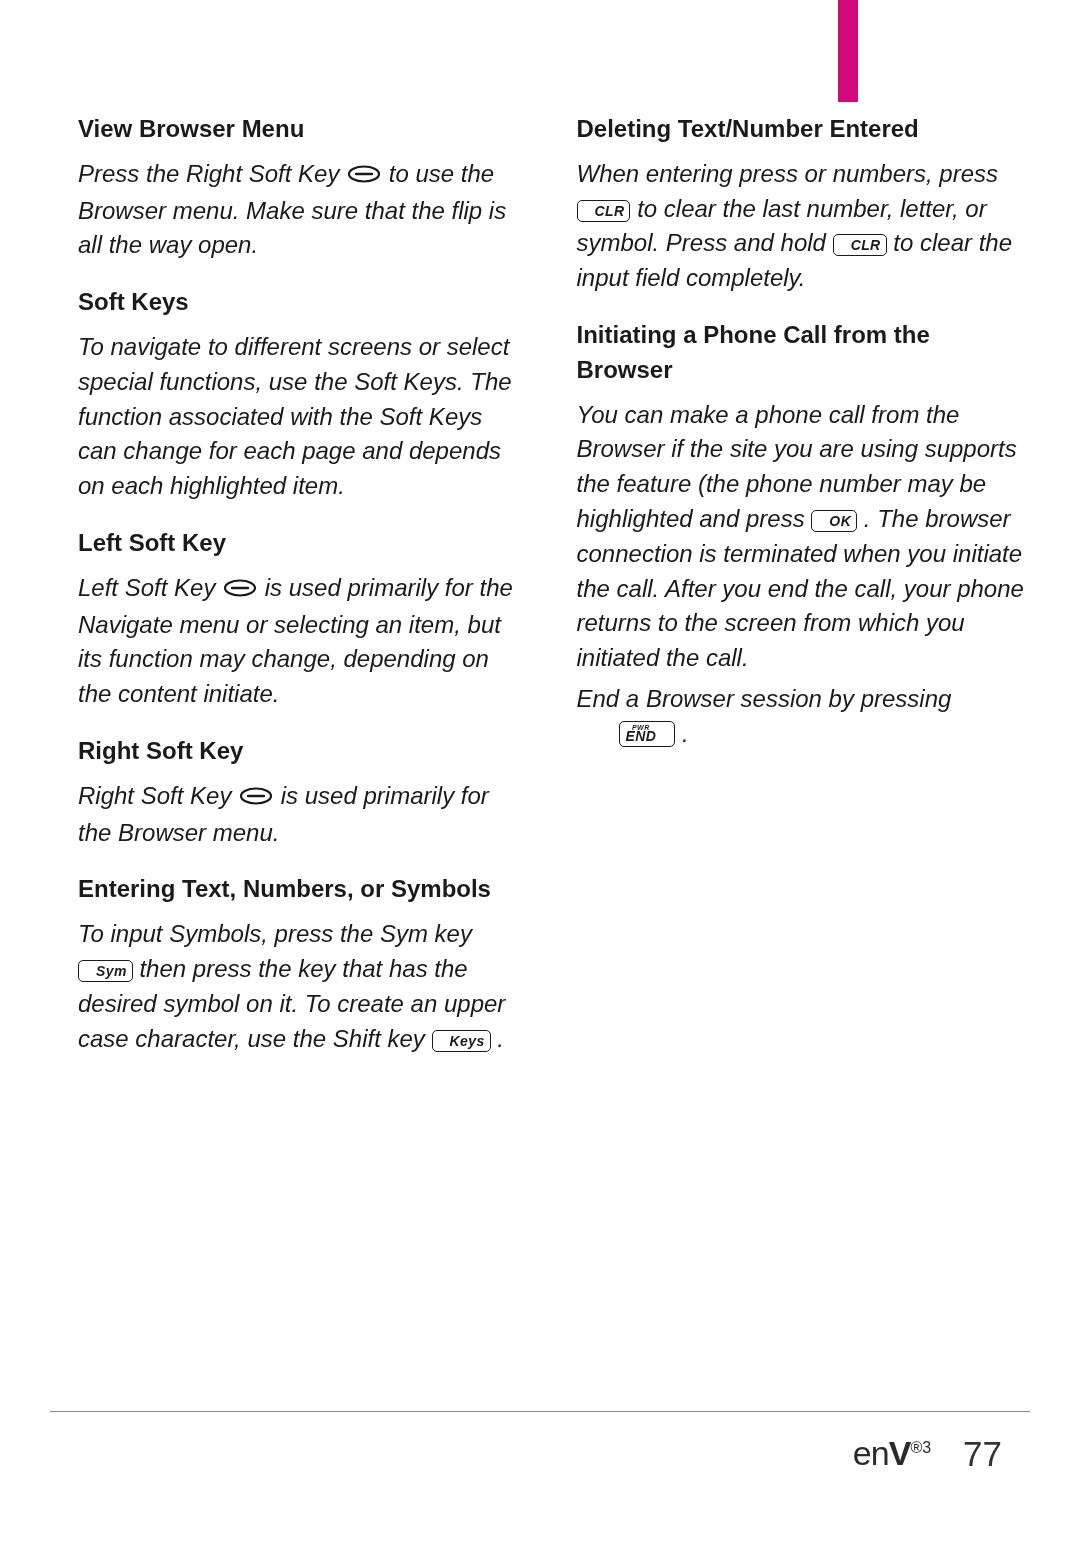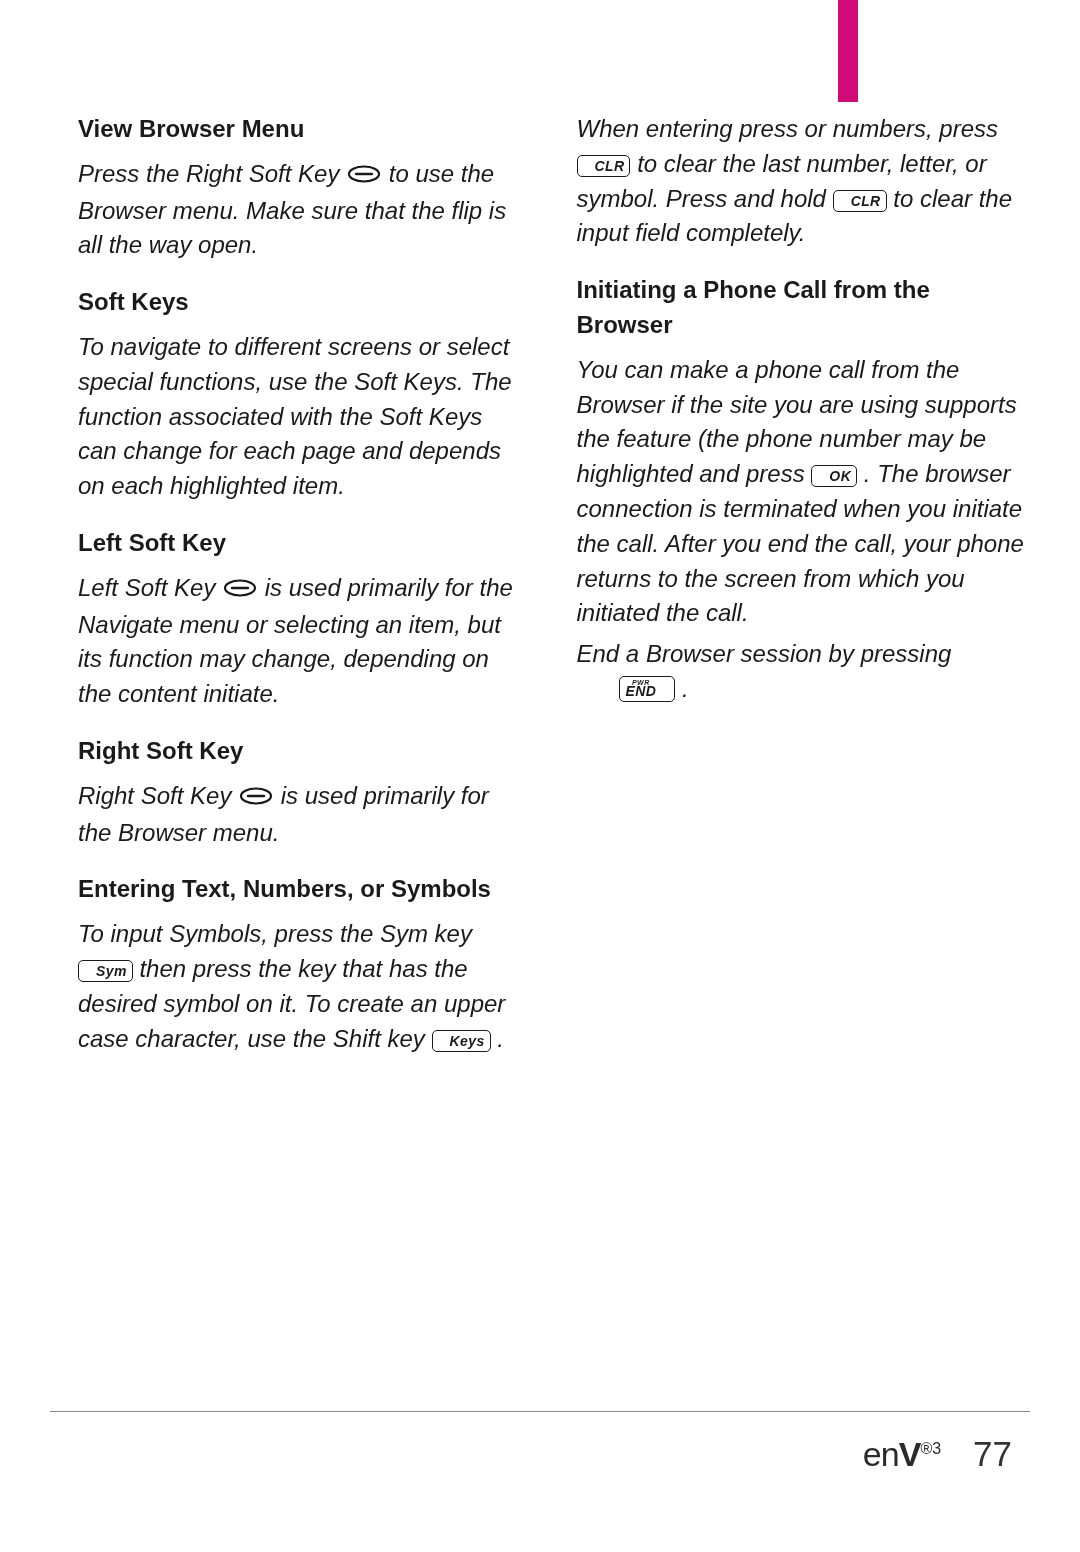--- a/index.html
+++ b/index.html
@@ -74,24 +74,24 @@
   .footer-rule {
     position: absolute;
     left: 50px;
     right: 50px;
     bottom: 140px;
     height: 0;
     border-top: 1.2px solid #8a8a8a;
   }
   .footer {
     position: absolute;
-    right: 68px;
+    right: 78px;
     bottom: 78px;
     display: flex;
-    align-items: center;
+    align-items: flex-start;
     gap: 32px;
     color: #2b2b2b;
   }
   .footer .logo {
     font-family: "Trebuchet MS", Arial, sans-serif;
     font-size: 34px;
     font-weight: 500;
     letter-spacing: -1px;
   }
   .footer .logo .v {
@@ -163,20 +163,21 @@
         <span class="key">Sym</span>
         <span> then press the key that has the desired symbol on it. To create an upper case character, use the Shift key </span>
         <span class="key">Keys</span>
         <span> .</span>
       </div>
 
     </div>
 
     <div class="col">
 
+      <div class="h first">Deleting Text/Number Entered</div>
       <div class="p">
         <span>When entering press or numbers, press </span>
         <span class="key">CLR</span>
         <span> to clear the last number, letter, or symbol. Press and hold </span>
         <span class="key">CLR</span>
         <span> to clear the input field completely.</span>
       </div>
 
       <div class="h">Initiating a Phone Call from the Browser</div>
       <div class="p">

